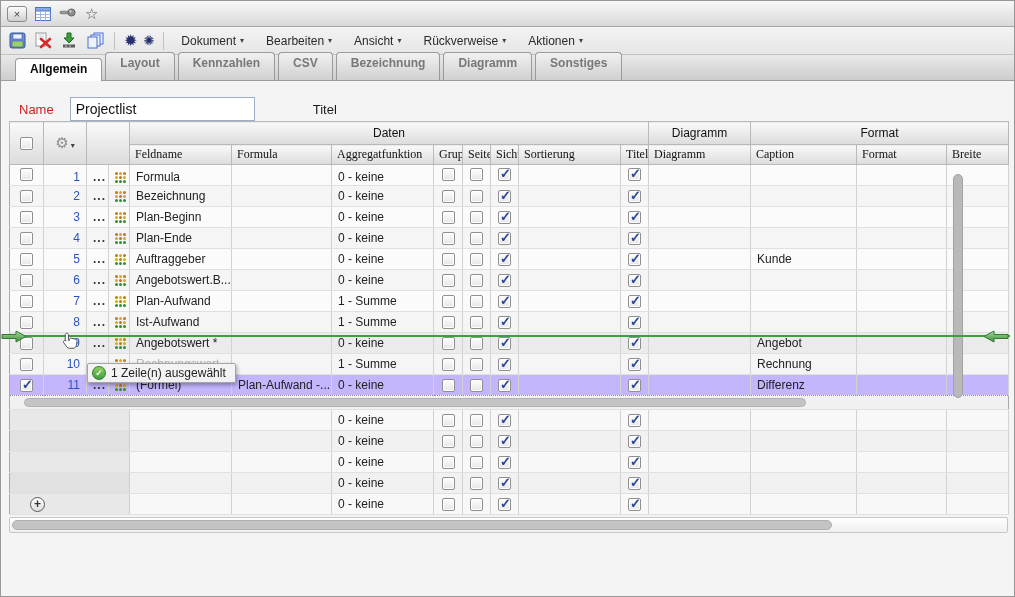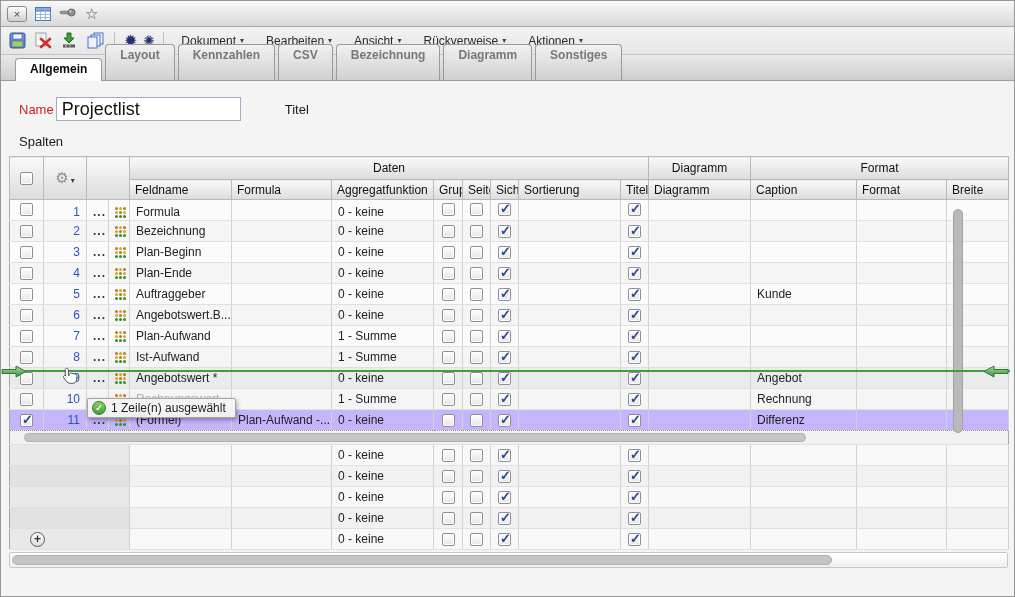--- a/index.html
+++ b/index.html
@@ -23,42 +23,42 @@
     background:linear-gradient(#f3f3f3,#e6e6e6);border-bottom:1px solid #c2c2c2;}
   .tbicon{width:20px;height:18px;display:flex;align-items:center;justify-content:center;}
   .tbsep{width:1px;height:18px;background:#c0c0c0;margin:0 3px;}
   .burst{color:#26306e;font-size:16px;line-height:18px;}
   .burst.small{font-size:13px;}
   .menu{display:flex;align-items:center;gap:4px;padding:2px 8px;color:#2a2a2a;white-space:nowrap;}
   .menu .dd{font-size:8px;color:#444;}
   
   .tabbar{height:26px;display:flex;align-items:flex-end;gap:3px;padding:3px 3px 0 14px;
     background:linear-gradient(#e9e9e9,#cdcdcd);border-bottom:1px solid #9c9c9c;}
-  .tab{height:36px;padding:3px 14px 0;border:1px solid #9a9a9a;border-bottom:none;
+  .tab{height:28px;padding:3px 14px 0;border:1px solid #9a9a9a;border-bottom:none;
     border-radius:4px 4px 0 0;background:linear-gradient(#f1f1f1,#d0d0d0);
     font-weight:bold;color:#787878;white-space:nowrap;}
   .tab.active{background:linear-gradient(#ffffff,#fdfdfd);color:#0a0a0a;height:23px;position:relative;top:1px;}
   
   .content{position:relative;background:#f4f4f4;height:543px;padding:16px 0 0 8px;}
-  .formrow{display:flex;align-items:center;gap:2px;margin-left:10px;}
+  .formrow{display:flex;align-items:center;gap:16px;margin-left:10px;}
   .lbl-name{color:var(--name-label-red,#cc2222);font-size:13px;}
   .lbl-titel{color:#1a1a1a;font-size:13px;margin-left:42px;}
   .txt{height:21px;border:1px solid #9daec4;background:#fff;font-family:"Liberation Sans",sans-serif;
-    font-size:18px;padding:11px 5px;color:#111;}
+    font-size:14px;padding:11px 5px;color:#111;}
   .txt.name{width:185px;}
   .txt.titel{width:344px;}
   .spalten{margin:13px 0 7px 10px;font-size:13px;color:#1a1a1a;}
   
   .grid-wrap{position:relative;width:1001px;}
   table.grid{table-layout:fixed;width:999px;border-collapse:collapse;background:#fff;border:1px solid #a8a8a8;}
   table.grid th{border:1px solid #b9b9b9;background:linear-gradient(#f9f9f9,#dcdcdc);
     font-weight:normal;font-size:12px;color:#111;padding:0 5px;white-space:nowrap;overflow:hidden;text-align:left;}
   tr.h-group th{height:23px;text-align:center;}
   tr.h-group th.hc{text-align:center;}
-  tr.h-cols th{height:20px;}
+  tr.h-cols th{height:20px;font-family:Liberation Serif, serif;}
   table.grid td{border-right:1px solid #d2d2d2;border-bottom:1px solid #e0e0e0;height:21px;
     padding:0 6px;font-size:12px;white-space:nowrap;overflow:hidden;background:#fbfbfb;}
   tbody.mainrows tr:nth-child(even) td{background:#f5f5f5;}
   tbody.mainrows tr.clip td{height:15px;vertical-align:bottom;padding-bottom:1px;}
   tbody.mainrows tr.hover td{background:#ebebeb;}
   tbody.mainrows tr.selected td{background:#c4b5fd;border-top:1px dotted #8a8a8a;border-bottom:1px dotted #8a8a8a;}
   tbody.mainrows tr.ghost td.c-feld{color:#b3b3b3;}
   td.c-check,td.c-grup,td.c-seite,td.c-sicht,td.c-aufs{padding:0;text-align:center;}
   td.c-num{text-align:right;color:var(--row-number-blue,#2b52c0);padding-right:9px;}
   td.c-menu{padding:0 2px;text-align:center;font-weight:bold;letter-spacing:1px;color:#333;}
@@ -204,21 +204,20 @@
     <div class="tab">Sonstiges</div>
   </div>
 
   <div class="content">
     <div class="formrow">
       <span class="lbl-name">Name</span>
       <input class="txt name" type="text" value="Projectlist" style="">
       <span class="lbl-titel">Titel</span>
     </div>
 
-    <div class="spalten">Spalten</div>
 
     <div class="grid-wrap">
       <table class="grid">
         <colgroup>
           <col style="width:34px">
             <col style="width:43px">
             <col style="width:22px">
             <col style="width:21px">
           <col style="width:102px">
             <col style="width:100px">

